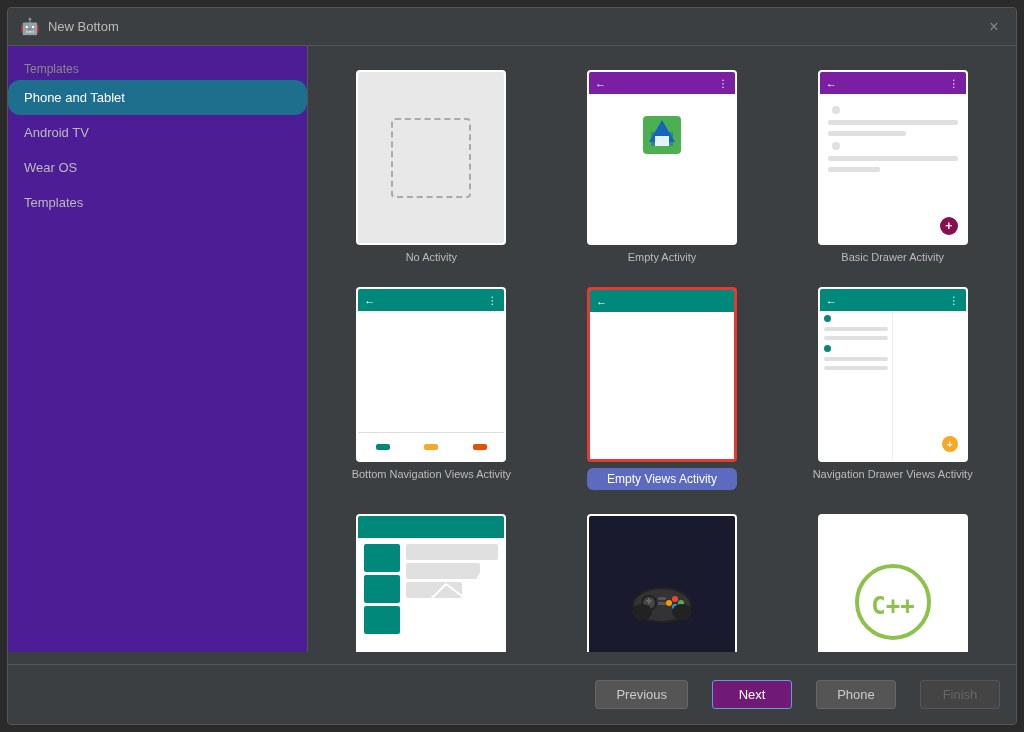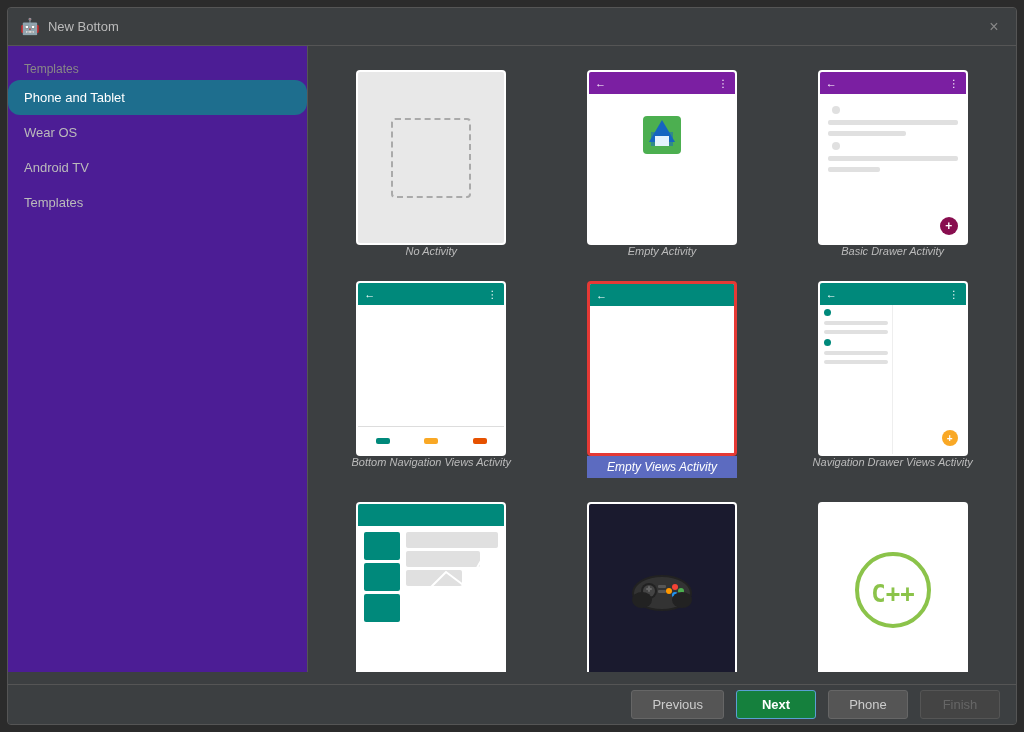--- a/index.html
+++ b/index.html
@@ -115,29 +115,29 @@
       border-radius: 4px;
       overflow: hidden;
       position: relative;
     }
     .template-item.selected .template-preview {
       border: 3px solid #e53935;
     }
     .template-label {
       color: #bbb;
       font-size: 11px;
+      margin-top: 6px;
       text-align: center;
-      font-style: italic;
     }
     .template-item.selected .template-label {
       background: #5c6bc0;
       color: white;
       width: 150px;
       padding: 4px 6px;
-      border-radius: 0;
+      border-radius: 6px;
       font-size: 12px;
       font-weight: 500;
     }
     
     .no-activity-preview {
       width: 100%;
       height: 100%;
       background: #e8e8e8;
       display: flex;
       align-items: center;
@@ -314,49 +314,48 @@
     .cpp-preview {
       width: 100%;
       height: 100%;
       background: white;
       display: flex;
       align-items: center;
       justify-content: center;
     }
     
     .footer {
-      height: 40px;
+      height: 60px;
       background: #3c3f41;
       border-top: 1px solid #555;
       display: flex;
       align-items: center;
       justify-content: flex-end;
       padding: 0 16px;
-      gap: 12px;
+      gap: 24px;
       flex-shrink: 0;
       margin-top: 12px;
     }
     .footer-btn {
       padding: 6px 20px;
       border-radius: 3px;
       font-size: 13px;
       cursor: pointer;
       border: none;
       min-width: 80px;
     }
     .btn-default {
       background: #555;
       color: #ccc;
       border: 1px solid #666;
     }
     .btn-primary {
-      background: #15803d;
+      background: #701a75;
       color: white;
       border: 1px solid #5aa0d4;
-      font-weight: bold;
     }
     .btn-disabled {
       background: #444;
       color: #666;
       border: 1px solid #555;
       cursor: default;
     }
     
     .android-icon {
       color: #78c800;
@@ -377,24 +376,24 @@
   </div>
 
   <div class="body">
 
     <div class="sidebar">
       <div class="sidebar-label">Templates</div>
       <div class="sidebar-item active">
         <span>Phone and Tablet</span>
       </div>
       <div class="sidebar-item">
-        <span>Wear OS</span>
+        <span>Android TV</span>
       </div>
       <div class="sidebar-item">
-        <span>Android TV</span>
+        <span>Wear OS</span>
       </div>
       <div class="sidebar-item">
         <span>Templates</span>
       </div>
     </div>
 
     <div class="main-content">
       <div class="template-grid">
 
         <div class="template-item">

